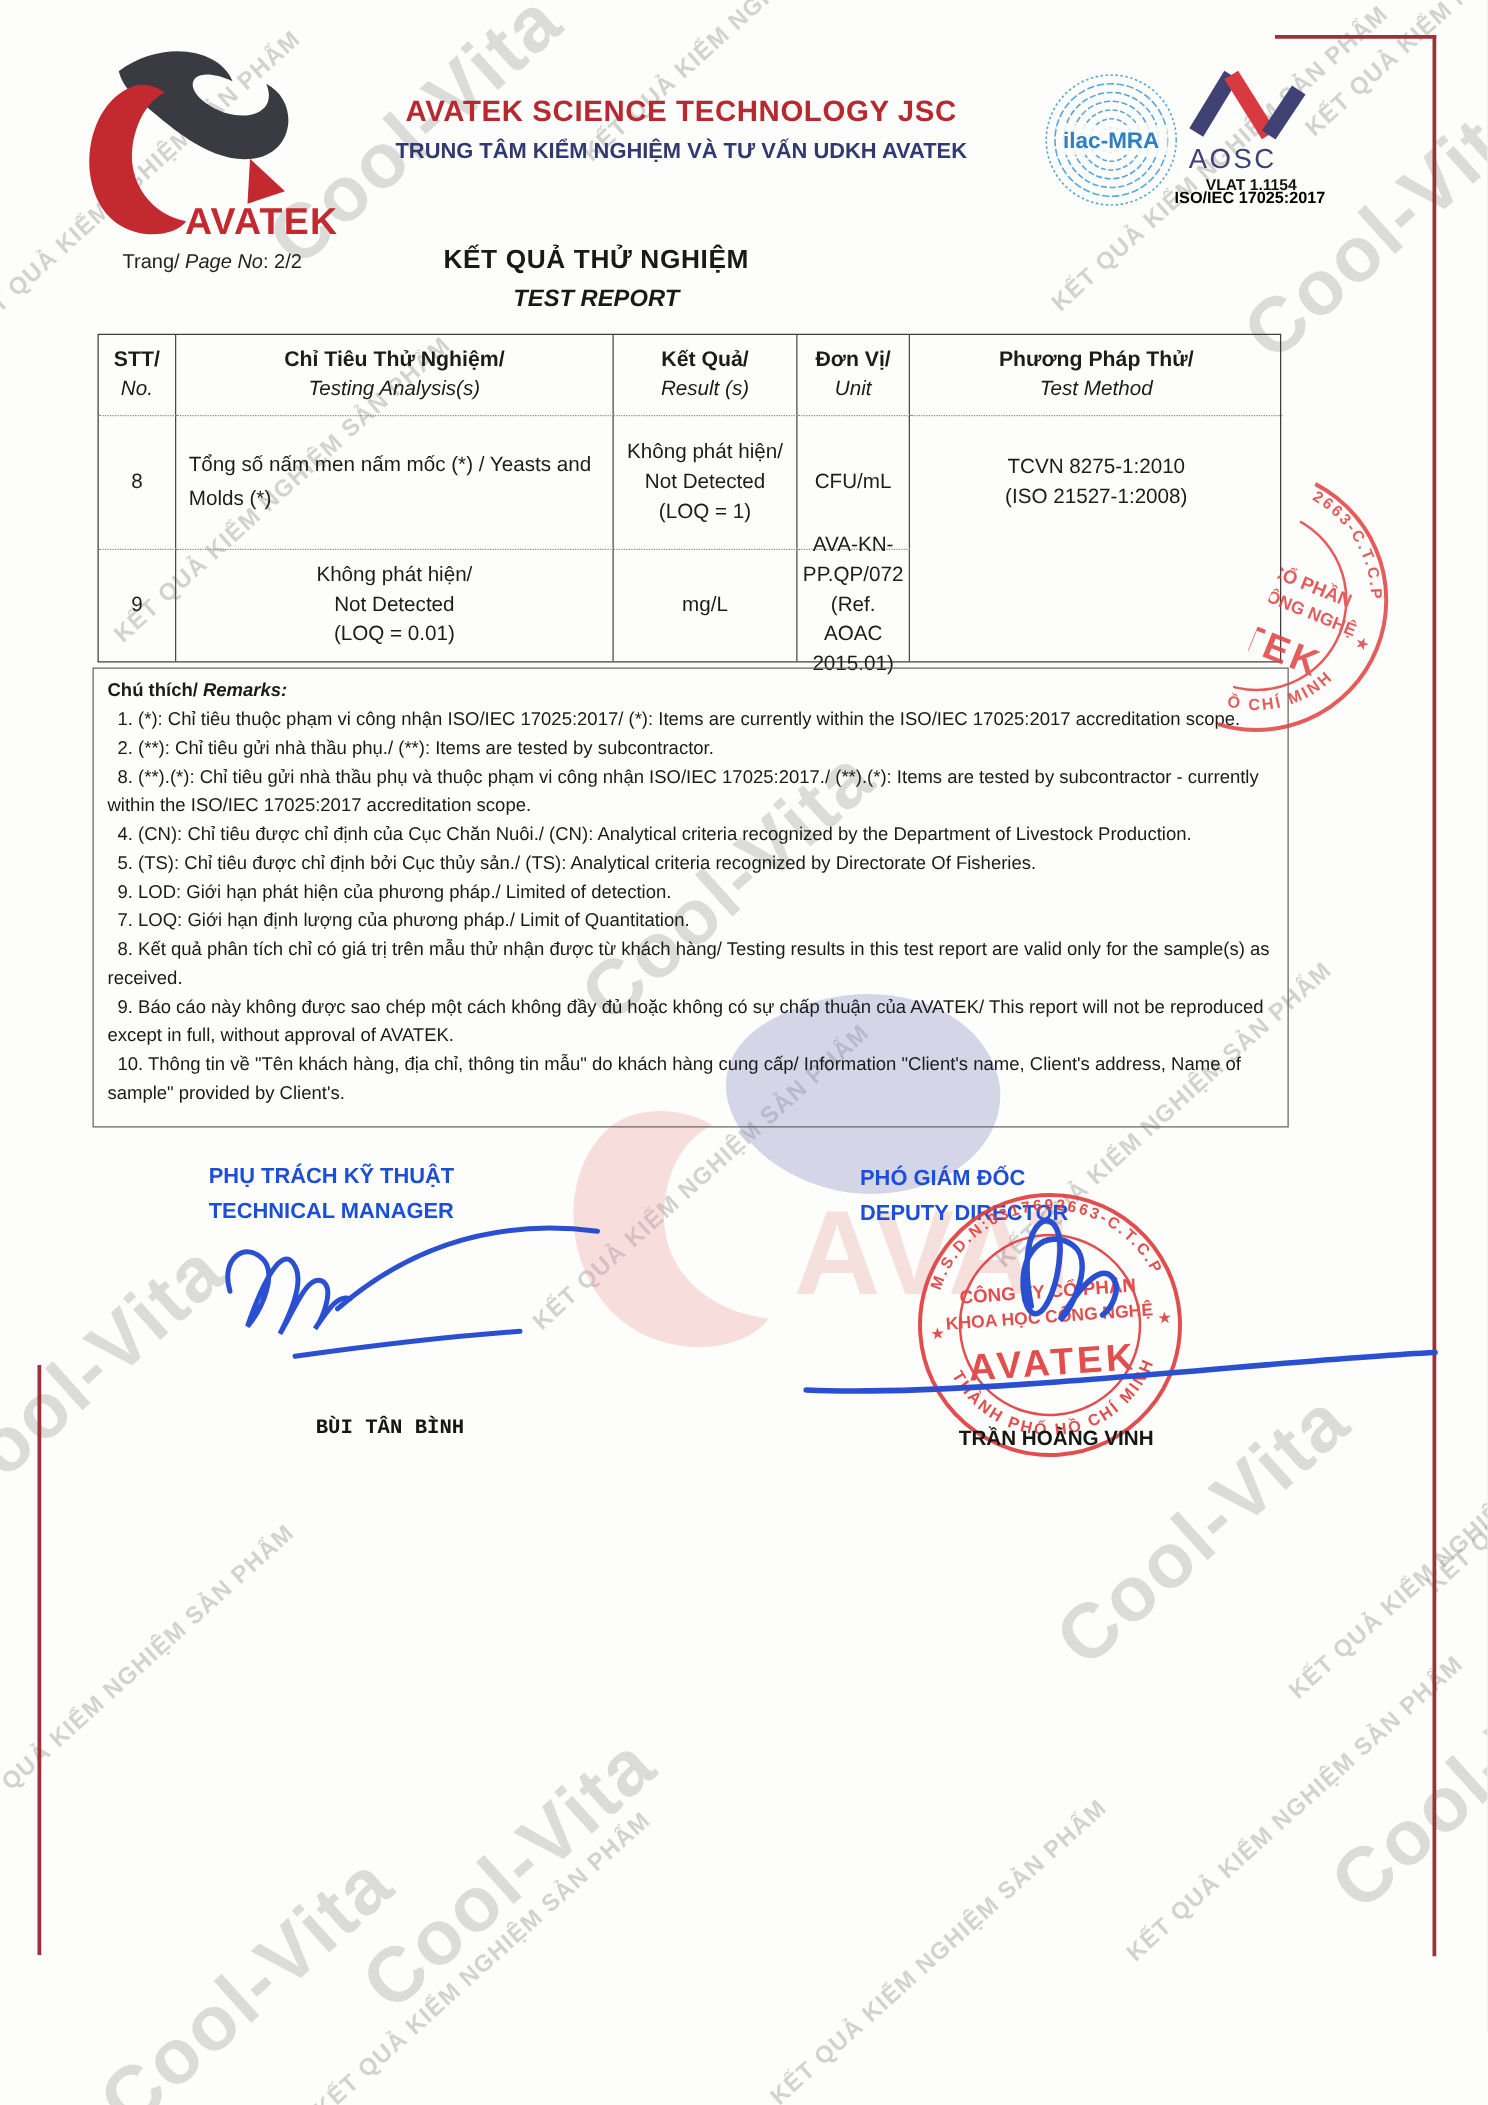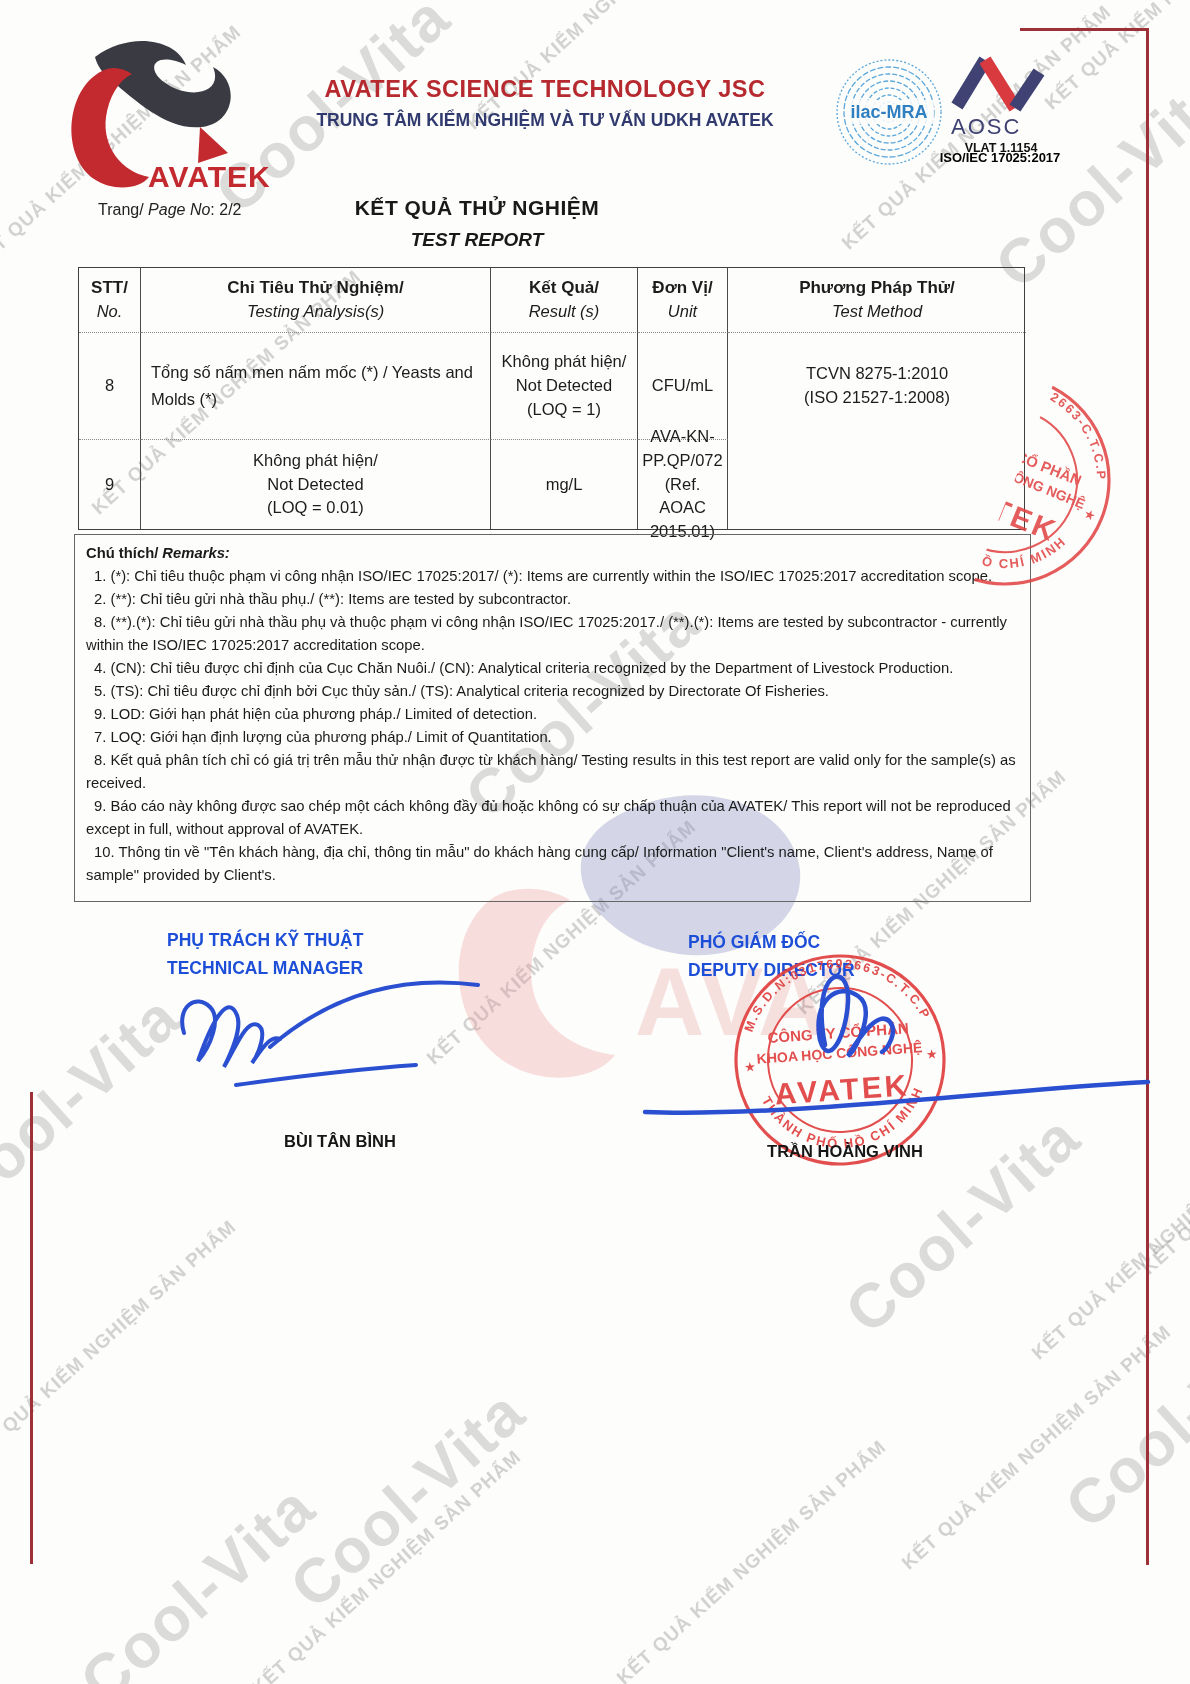--- a/index.html
+++ b/index.html
@@ -272,16 +272,16 @@
     </svg>
   </div>
 
   <svg class="abs" style="left:600px;top:940px;" width="560" height="190" viewBox="0 0 560 190">
     <g fill="none" stroke="#2a4fd0" stroke-width="4.5" stroke-linecap="round">
       <path d="M225,105 C210,30 250,18 248,62 C246,98 228,128 220,100 C212,60 238,42 258,56 C276,68 258,108 248,116 C262,92 280,70 290,82 C298,92 288,108 282,112"></path>
       <path d="M45,172 C180,178 420,148 548,142"></path>
     </g>
   </svg>
 
-  <div class="sig-name" style="left:240px;top:1132px;width:200px;">BÙI TÂN BÌNH</div>
+  <div class="sig-name" style="left:212px;top:1132px;width:200px;font-family:Liberation Mono, monospace;">BÙI TÂN BÌNH</div>
   <div class="sig-name" style="left:715px;top:1142px;width:260px;">TRẦN HOÀNG VINH</div>
 
 </div>
 
 </body></html>

